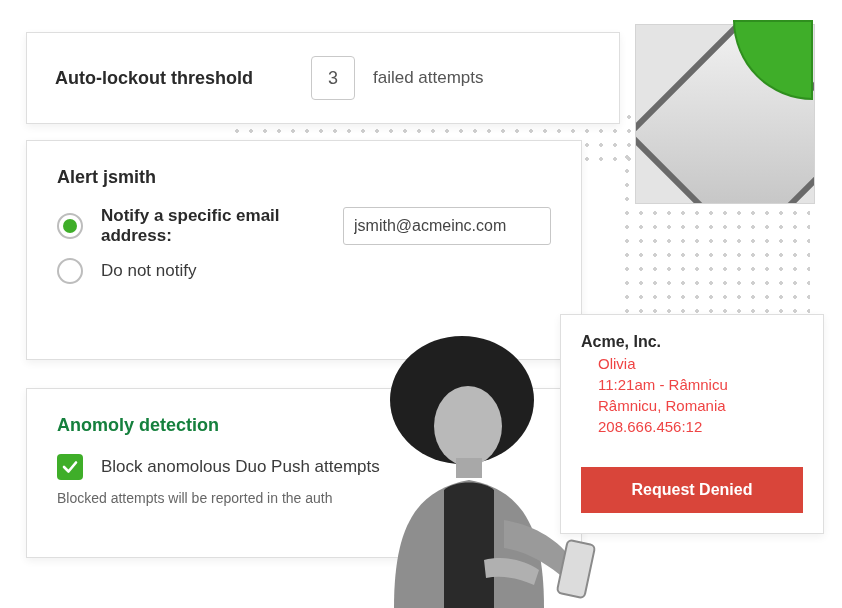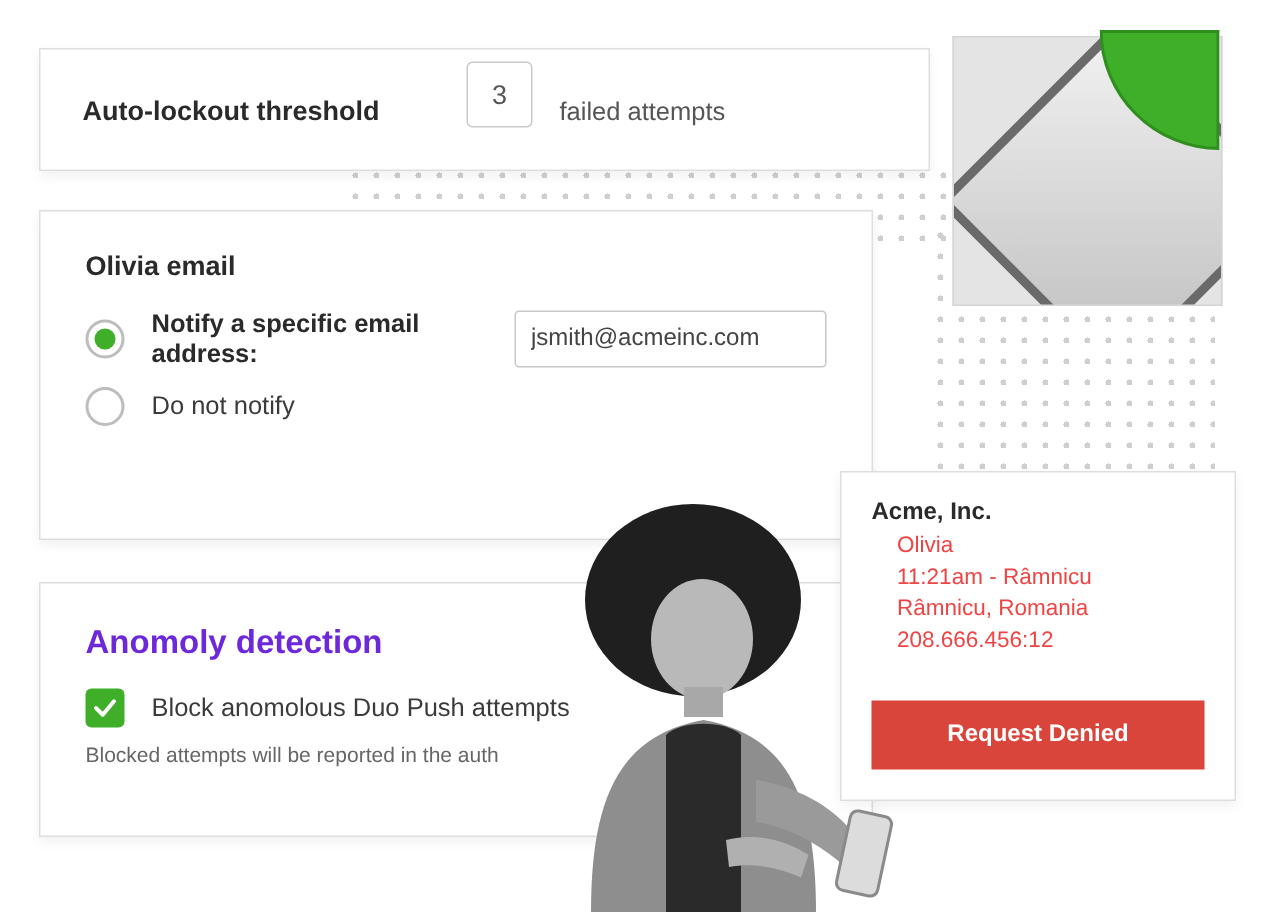--- a/index.html
+++ b/index.html
@@ -29,37 +29,37 @@
     position: absolute; top: 20px; left: 733px; width: 80px; height: 80px;
     background: #3fae29; border-bottom-left-radius: 80px;
     border: 2px solid #2f8f1e;
   }
 
   
   .card {
     position: absolute; background: #fff; border: 1px solid #dedede;
     box-shadow: 0 3px 8px rgba(0,0,0,.06);
   }
-  .card-lockout { top: 32px; left: 26px; width: 594px; height: 82px; padding: 28px 28px; display: flex; align-items: flex-end; gap: 18px; }
+  .card-lockout { top: 32px; left: 26px; width: 594px; height: 92px; padding: 28px 28px; display: flex; align-items: center; gap: 18px; }
   .card-lockout .title { font-weight: 700; font-size: 18px; color: #2a2a2a; }
   .nbox { width: 44px; height: 44px; border: 1px solid #c9c9c9; border-radius: 4px; display: flex; align-items: center; justify-content: center; font-size: 18px; color: #555; margin-left: 40px; }
   .suffix { font-size: 17px; color: #555; }
 
   .card-alert { top: 140px; left: 26px; width: 556px; height: 220px; padding: 26px 30px; }
   .card-alert .section-title { font-weight: 700; font-size: 18px; color: #2a2a2a; margin-bottom: 18px; }
   .radio-row { display: flex; align-items: center; gap: 18px; margin: 12px 0; }
   .radio { width: 26px; height: 26px; border: 2px solid #bdbdbd; border-radius: 50%; display: inline-flex; align-items: center; justify-content: center; cursor: pointer; flex-shrink: 0; }
   .radio.selected::after { content:""; width: 14px; height: 14px; background:#3fae29; border-radius:50%; }
   .radio-label { font-size: 17px; color: #3b3b3b; }
   .radio-label.bold { font-weight: 700; color:#2a2a2a; }
   .email-input { width: 208px; height: 38px; border: 1px solid #c7c7c7; border-radius: 3px; padding: 0 10px; font-size: 16px; color:#444; outline:none; margin-left:auto; }
   .row-specific { justify-content: center; }
 
   .card-anom { top: 388px; left: 26px; width: 556px; height: 170px; padding: 26px 30px; }
-  .card-anom .section-title { font-weight: 700; font-size: 22px; color:#6d28d9; margin-bottom: 18px; }
+  .card-anom .section-title { font-weight: 700; font-size: 18px; color:#15803d; margin-bottom: 18px; }
   .check-row { display:flex; align-items:center; gap: 18px; margin-bottom: 10px; }
   .checkbox { width: 26px; height: 26px; background:#3fae29; border-radius: 4px; display:inline-flex; align-items:center; justify-content:center; cursor:pointer; flex-shrink:0; }
   .checkbox svg { width: 18px; height: 18px; }
   .check-label { font-size: 17px; color:#3b3b3b; }
   .helper { font-size: 14px; color:#666; }
 
   
   .card-notif { top: 314px; left: 560px; width: 264px; padding: 18px 20px 20px; }
   .notif-org { font-weight: 700; font-size: 16px; color:#2a2a2a; margin-bottom: 2px; }
   .notif-line { font-size: 15px; color:#ef4444; line-height: 1.4; margin-left: 17px; }
@@ -85,21 +85,21 @@
 
   <div class="card card-lockout">
     <span class="title">Auto-lockout threshold</span>
     <div class="nbox">
       <span>3</span>
     </div>
     <span class="suffix">failed attempts</span>
   </div>
 
   <div class="card card-alert">
-    <div class="section-title">Olivia email</div>
+    <div class="section-title">Alert jsmith</div>
 
 
     <div class="radio-row row-specific">
       <span class="radio selected"></span>
       <span class="radio-label bold">Notify a specific email address:</span>
       <input class="email-input" type="text" value="jsmith@acmeinc.com" style="">
     </div>
 
     <div class="radio-row">
       <span class="radio"></span>

